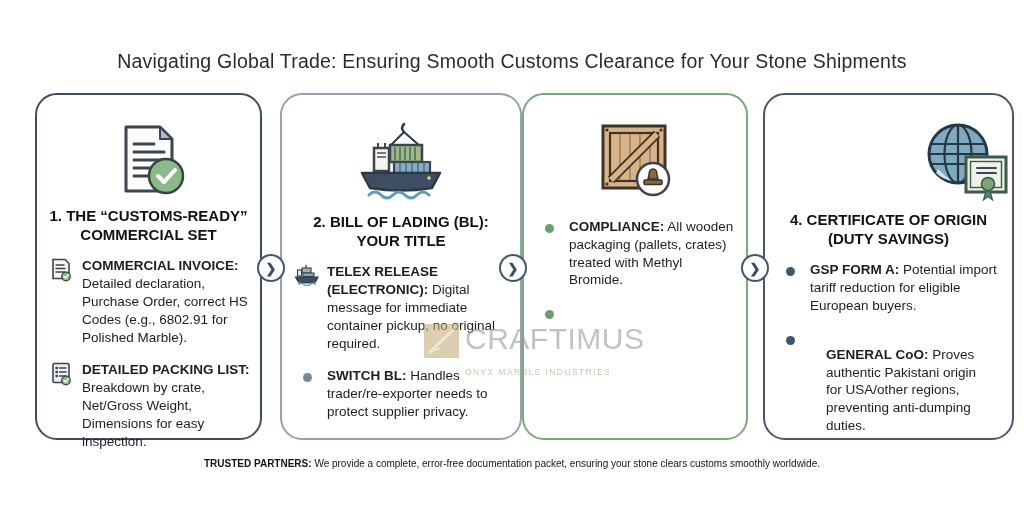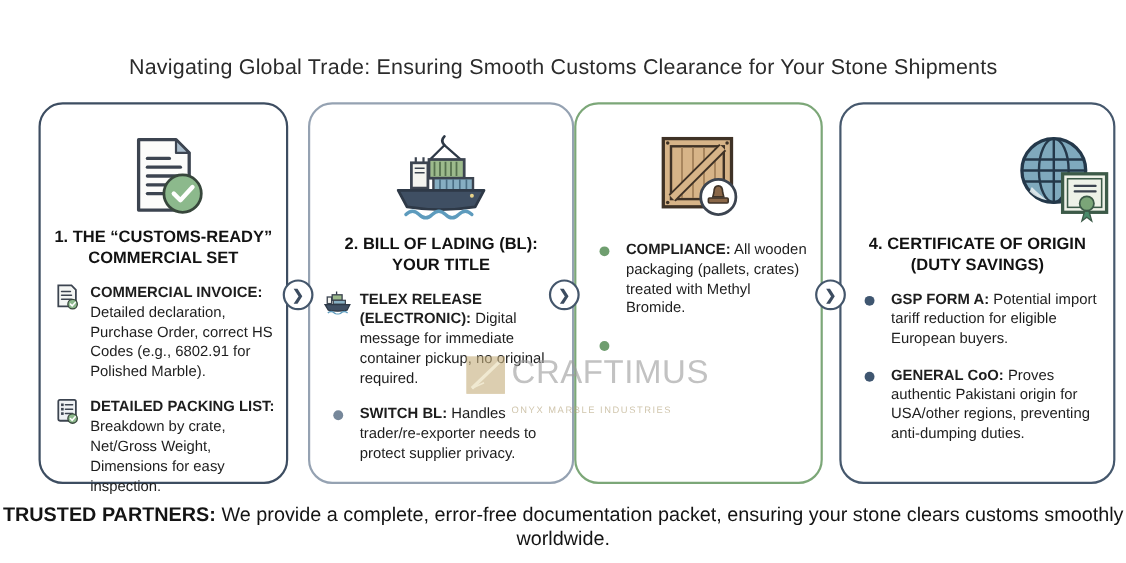--- a/index.html
+++ b/index.html
@@ -31,21 +31,21 @@
              display:flex;align-items:center;justify-content:center;
              color:#3c4c60;font-size:13px;font-weight:bold;}
   .conn1{left:257px;} .conn2{left:499px;} .conn3{left:741px;}
   .watermark{position:absolute;left:424px;top:324px;display:flex;align-items:flex-start;
              gap:6px;z-index:6;opacity:.62;pointer-events:none;}
   .wm-logo{width:35px;height:34px;background:#c7b180;position:relative;flex:none;}
   .wm-logo svg{position:absolute;inset:0;}
   .wm-name{font-size:30px;color:#9d9d9d;line-height:1;letter-spacing:.5px;}
   .wm-sub{font-size:8.5px;color:#b4a37b;letter-spacing:1.4px;margin-top:13px;white-space:nowrap;}
   .footer{position:absolute;top:458px;left:0;right:0;text-align:center;
-          font-size:18px;color:#141414;}
+          font-size:10px;color:#141414;}
   .footer b{font-weight:700;}
 </style>
 </head>
 <body>
 
 <div class="stage">
 
   <div class="title">Navigating Global Trade: Ensuring Smooth Customs Clearance for Your Stone Shipments</div>
 
   <div class="card card1">
@@ -235,21 +235,21 @@
             <span class="dot dot-navy"></span>
           </span>
         <p class="b-text" style="margin:0">
           <b>GSP FORM A:</b> <span>Potential import tariff reduction for eligible European buyers.</span>
         </p>
       </div>
       <div class="bullet">
         <span class="b-icon">
             <span class="dot dot-navy"></span>
           </span>
-        <p class="b-text" style="margin:0">
+        <p class="b-text" style="margin:16px">
           <b>GENERAL CoO:</b> <span>Proves authentic Pakistani origin for USA/other regions, preventing anti-dumping duties.</span>
         </p>
       </div>
     </div>
   </div>
 
   <div class="connector conn1">❯</div>
   <div class="connector conn2">❯</div>
   <div class="connector conn3">❯</div>
 

